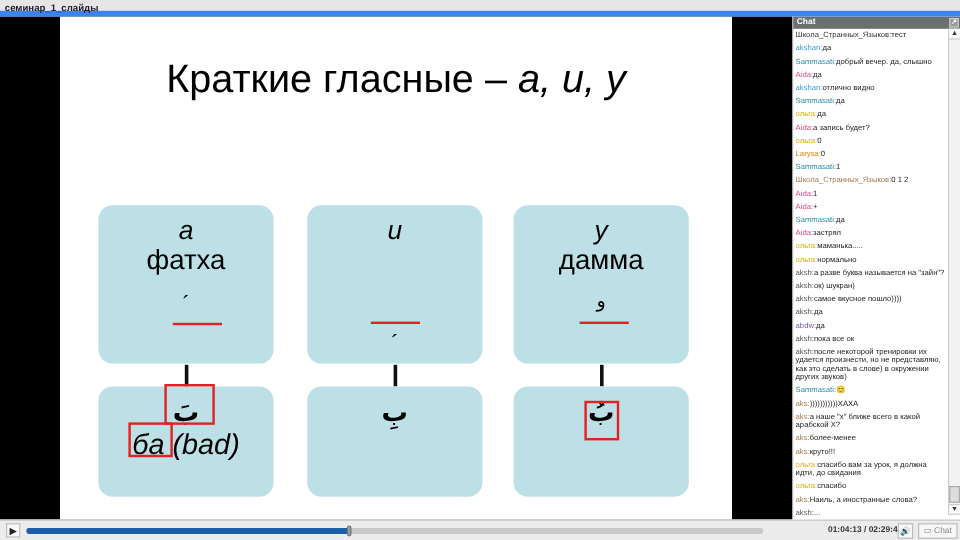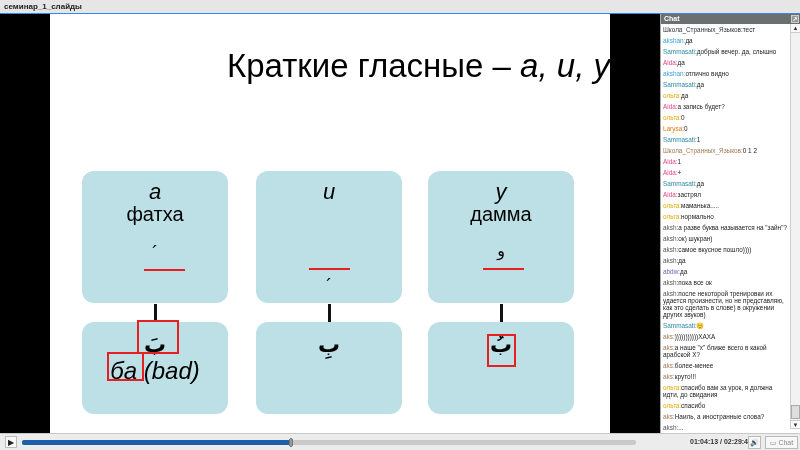--- a/index.html
+++ b/index.html
@@ -1,27 +1,27 @@
 <!DOCTYPE html>
 <html><head>
   <meta charset="utf-8">
   <style>
     * { box-sizing: border-box; margin: 0; padding: 0; }
     html, body { width: 800px; height: 450px; overflow: hidden; background: #ffffff; font-family: "Liberation Sans", sans-serif; }
-    .titlebar { position: absolute; left: 0; top: 0; width: 800px; height: 14px; background: #e6e6e6; border-bottom: 1px solid #3b82f6; font-size: 8px; font-weight: bold; color: #222; padding: 2px 4px; }
+    .titlebar { position: absolute; left: 0; top: 0; width: 800px; height: 14px; background: #e6e6e6; border-bottom: 5px solid #3b82f6; font-size: 8px; font-weight: bold; color: #222; padding: 2px 4px; }
     .stage { position: absolute; left: 0; top: 14px; width: 660px; height: 419px; background: #000; }
     .slide { position: absolute; left: 50px; top: 0; width: 560px; height: 419px; background: #fff; }
-    .slide-title { position: absolute; left: 0; top: 33px; width: 560px; text-align: right; font-size: 33px; color: #000; }
+    .slide-title { position: absolute; left: 0; top: 33px; width: 560px; text-align: center; font-size: 33px; color: #000; }
     .slide-title .it { font-style: italic; }
     .box { position: absolute; background: #bce0e5; border-radius: 12px; text-align: center; }
     .root-box { left: 205px; top: 84px; width: 142px; height: 62px; }
     .root-box span { display: block; line-height: 62px; color: #ff1a1a; font-size: 22px; }
     .vbox { top: 157px; width: 146px; height: 132px; }
     .vbox .letter { display:block; font-style: italic; font-size: 22px; margin-top: 8px; }
-    .vbox .name { display:block; font-size: 20px; margin-top: -2px; }
+    .vbox .name { display:block; font-size: 23px; margin-top: -2px; }
     .vbox .mark { position: absolute; font-size: 18px; left: 0; width: 100%; }
     .vbox .line { position: absolute; height: 2px; background: #e52020; width: 41px; }
     .conn { position: absolute; width: 3px; height: 18px; background: #111; }
     .bbox { top: 308px; width: 146px; height: 92px; }
     .bbox .arabic { display:block; font-size: 22px; margin-top: 10px; font-weight: bold; font-family: "DejaVu Sans", sans-serif; }
     .bbox .syl { display:block; font-size: 24px; font-style: italic; margin-top: 0px; }
     .redframe { position: absolute; border: 2px solid #e52020; }
     .chat { position: absolute; left: 660px; top: 14px; width: 140px; height: 419px; background: #fff; border-left: 1px solid #aaa; }
     .chat-head { height: 10px; background: #6a6f6f; color: #fff; font-size: 7px; font-weight: bold; padding: 1px 3px; position: relative; }
     .chat-head .pop { position: absolute; right: 1px; top: 1px; width: 8px; height: 8px; background: #999; border: 1px solid #ccc; font-size: 6px; line-height: 6px; text-align:center; color:#fff; }

